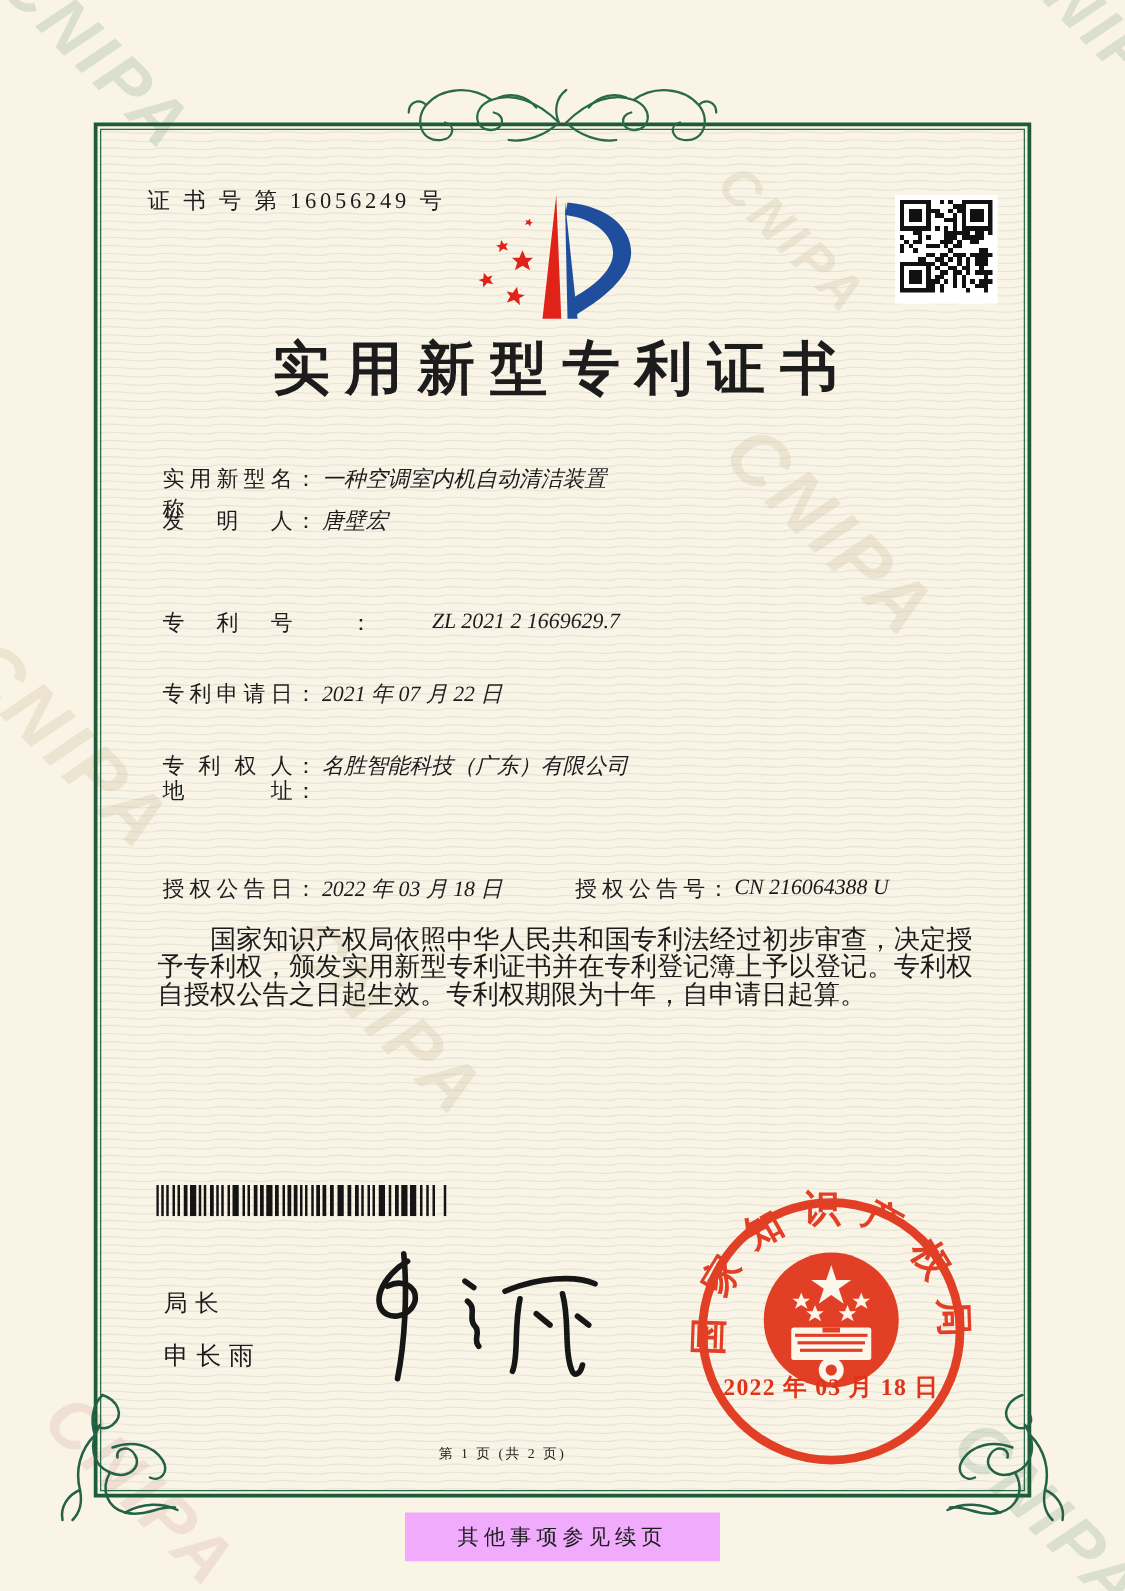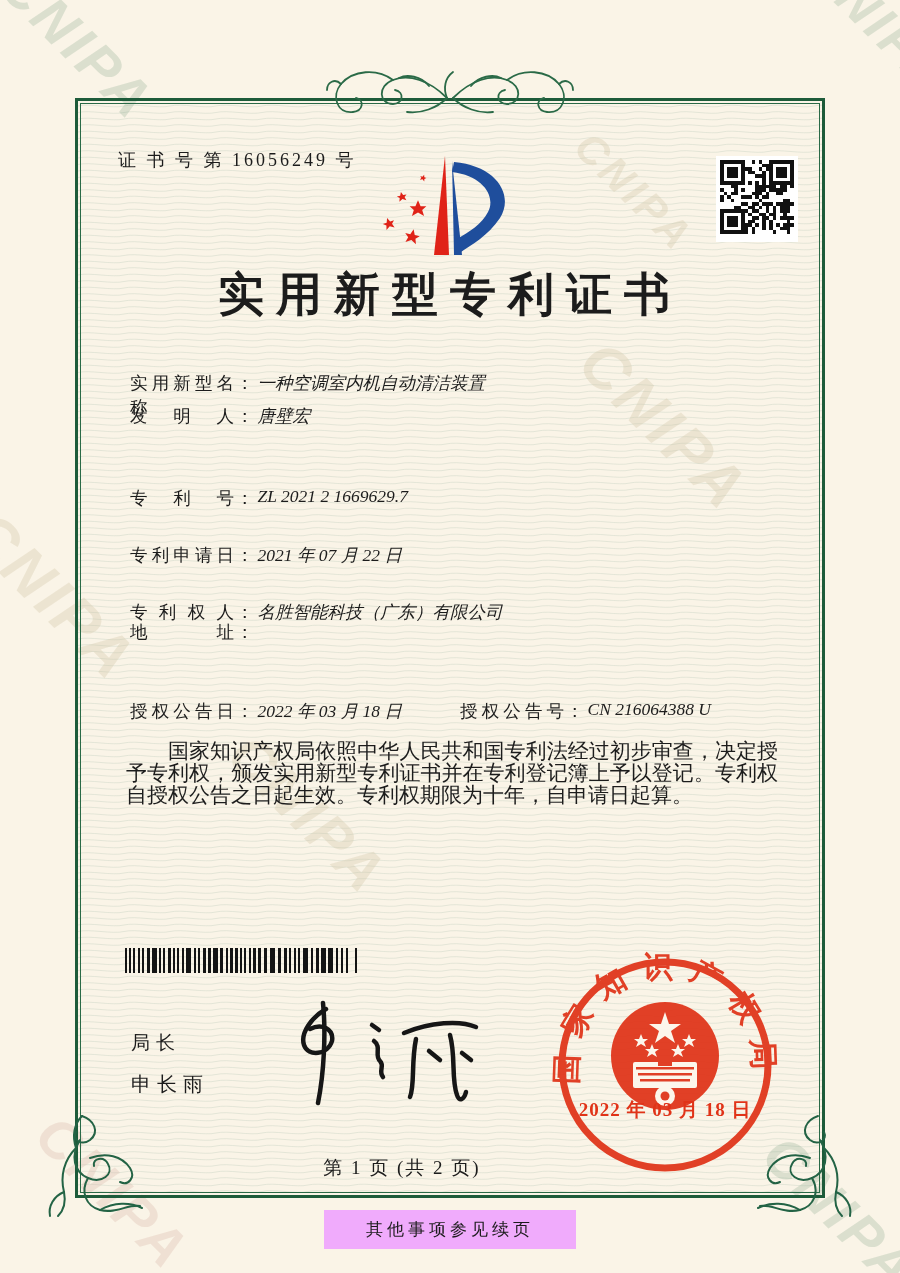--- a/index.html
+++ b/index.html
@@ -48,21 +48,21 @@
   .title {
     position:absolute; left:0; top:264px; width:900px; z-index:3;
     text-align:center; font-size:46px; font-weight:bold; letter-spacing:12px;
   }
 
   
   .row { position:absolute; left:130px; z-index:3; display:flex; align-items:flex-start; font-size:17.5px; }
   .lbl { display:inline-block; width:104px; text-align:justify; text-align-last:justify; }
   .colon { margin:0 4px 0 2px; }
   .val { white-space:pre-line; max-width:560px;font-style:italic; }
-  .r1 { top:371px; } .r2 { top:404px; } .r3 { top:486px; }
+  .r1 { top:371px; } .r2 { top:404px; } .r3 { top:486px;gap:44px; }
   .r4 { top:543px; } .r5 { top:600px; } .r6 { top:620px;justify-content:space-between; }
   .r7 { top:699px; } .r7b { left:460px; top:699px; }
 
   
   .paras {
     position:absolute; left:126px; top:740px; width:652px; z-index:3;
     font-size:21px; line-height:22px; text-align:justify;
   }
   .paras p { margin:0; text-indent:2em; }
 
@@ -73,21 +73,21 @@
   .signature { position:absolute; left:252px; top:995px; z-index:3; }
   .seal { position:absolute; left:550px; top:950px; z-index:4; opacity:.93; }
   .seal-date {
     position:absolute; left:552px; top:1097px; width:226px; z-index:5;
     text-align:center; color:#e03318; font-size:19px; font-weight:bold; letter-spacing:1px;
   }
 
   
   .page-info {
     position:absolute; left:0; top:1155px; width:804px; z-index:3;
-    text-align:center; font-size:19px; letter-spacing:2px;
+    text-align:center; font-size:11px; letter-spacing:2px;
   }
   .footer-note {
     position:absolute; left:50%; top:1210px; transform:translateX(-50%); z-index:3;
     background:#f0abfc; padding:8px 42px; font-size:17px; letter-spacing:4px;
   }
 </style>
 </head>
 <body>
 
 <svg id="waves" width="744" height="1094">

